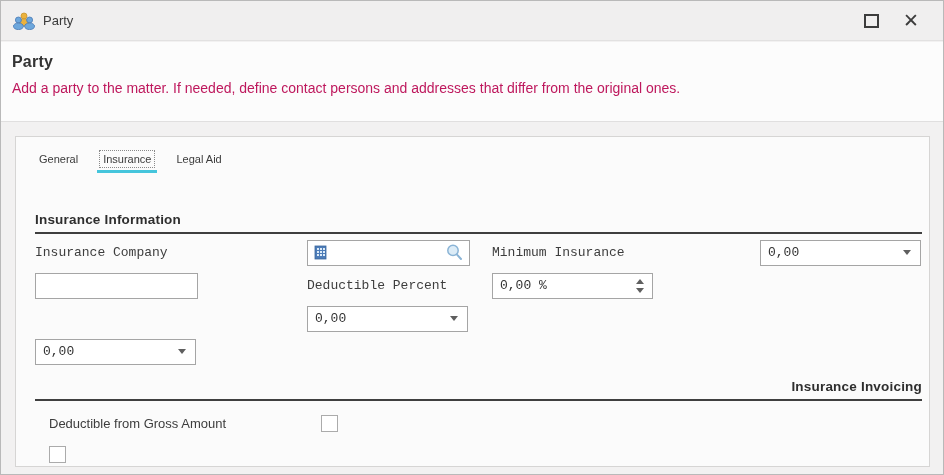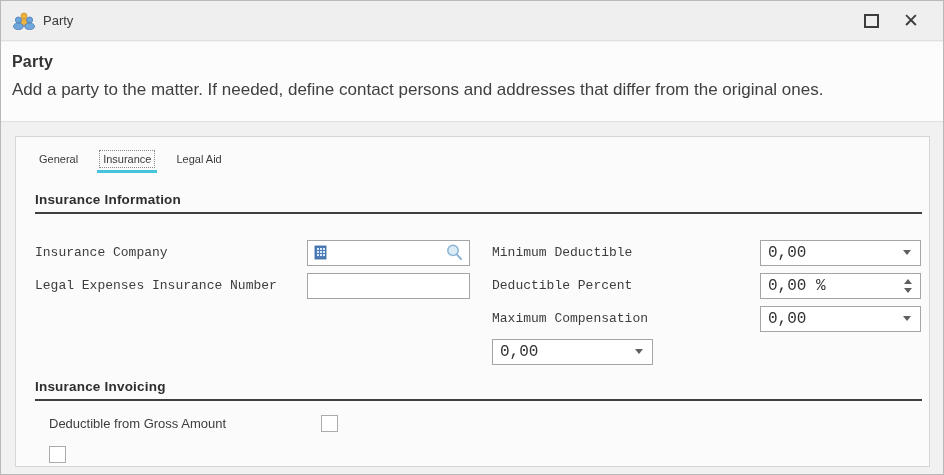--- a/index.html
+++ b/index.html
@@ -26,21 +26,21 @@
   .max-glyph { width:15px; height:14px; border:2px solid #3c3c3c; display:block; }
   .close-glyph { font-size:19px; line-height:1; color:#3c3c3c; }
 
   
   .dlg-header {
     position:absolute; left:0; top:41px; right:0; height:80px;
     background:#fcfcfc; border-bottom:1px solid #e0dfdf;
     padding:11px 12px 0 11px;
   }
   .dlg-title { font-size:16px; font-weight:bold; color:#333333; letter-spacing:.2px; }
-  .dlg-desc { margin-top:9px; font-size:17px; color:#404040; }
+  .dlg-desc { margin-top:9px; font-size:14px; color:#be185d; }
 
   
   .panel {
     position:absolute; left:14px; top:135px; width:915px; height:331px;
     background:#fbfbfb; border:1px solid #d6d5d4;
   }
 
   
   .tabs { position:absolute; left:19px; top:13px; display:flex; gap:17px; }
   .tab {
@@ -53,22 +53,22 @@
     content:""; position:absolute; left:-3px; right:-3px; bottom:-6px; height:3px;
     background:var(--tab-accent,#45c5dc);
   }
 
   
   .section-header {
     position:absolute; left:19px; width:887px;
     font-size:13.5px; font-weight:bold; color:#2e2e2e;
     padding-bottom:5px; border-bottom:2px solid #3f3f3f; letter-spacing:.2px;
   }
-  .sec1-header { top:55px; }
-  .sec2-header { top:242px; }
+  .sec1-header { top:75px; }
+  .sec2-header { top:242px;text-align:right; }
 
   
   .fields-grid {
     position:absolute; left:19px; top:99px;
     display:grid; grid-template-columns:272px 185px 268px 161px;
     grid-auto-rows:33px; align-items:center;font-family:Liberation Mono, monospace;
   }
   .field-label { font-size:13px; color:#3d3d3d; }
 
   .combo-field {
@@ -79,21 +79,21 @@
 
   .text-input {
     width:163px; height:26px; background:#ffffff; border:1px solid #a5a5a5;
     font-size:13px; color:#333; padding:0 6px; font-family:inherit;
   }
 
   .num-field {
     width:161px; height:26px; background:#ffffff; border:1px solid #a5a5a5;
     display:flex; align-items:center; padding:0 7px;
   }
-  .num-value { flex:1; font-size:16px; color:#333333; }
+  .num-value { flex:1; font-size:13px; color:#333333; }
 
   .dd-arrow {
     width:0; height:0; border-left:4px solid transparent; border-right:4px solid transparent;
     border-top:5px solid #5f5f5f; margin-right:2px;
   }
   .spinner { display:flex; flex-direction:column; gap:4px; align-items:center; margin-right:1px; }
   .spin-up   { width:0; height:0; border-left:4px solid transparent; border-right:4px solid transparent; border-bottom:5px solid #5f5f5f; }
   .spin-down { width:0; height:0; border-left:4px solid transparent; border-right:4px solid transparent; border-top:5px solid #5f5f5f; }
 
   
@@ -168,42 +168,40 @@
           </svg>
         </span>
         <span class="grow"></span>
         <span class="icon">
           <svg width="19" height="19" viewBox="0 0 19 19">
             <circle cx="8" cy="7.4" r="5.2" fill="#dcecf7" stroke="#8ab4d6" stroke-width="1.5"></circle>
             <line x1="12" y1="11.6" x2="16" y2="16" stroke="#8ab4d6" stroke-width="2" stroke-linecap="round"></line>
           </svg>
         </span>
       </div>
-      <div class="field-label">Minimum Deductible</div>
+      <div class="field-label">Minimum Insurance</div>
       <div class="num-field">
         <span class="num-value">0,00</span>
         <span class="dd-arrow"></span>
       </div>
 
-      <div class="field-label">Legal Expenses Insurance Number</div>
       <div>
         <input class="text-input" type="text" value="" style="">
       </div>
       <div class="field-label">Deductible Percent</div>
       <div class="num-field">
         <span class="num-value">0,00 %</span>
         <span class="spinner">
           <span class="spin-up"></span>
           <span class="spin-down"></span>
         </span>
       </div>
 
       <div></div>
         <div></div>
-      <div class="field-label">Maximum Compensation</div>
       <div class="num-field">
         <span class="num-value">0,00</span>
         <span class="dd-arrow"></span>
       </div>
 
       <div></div>
         <div></div>
       <div class="num-field">
         <span class="num-value">0,00</span>
         <span class="dd-arrow"></span>

